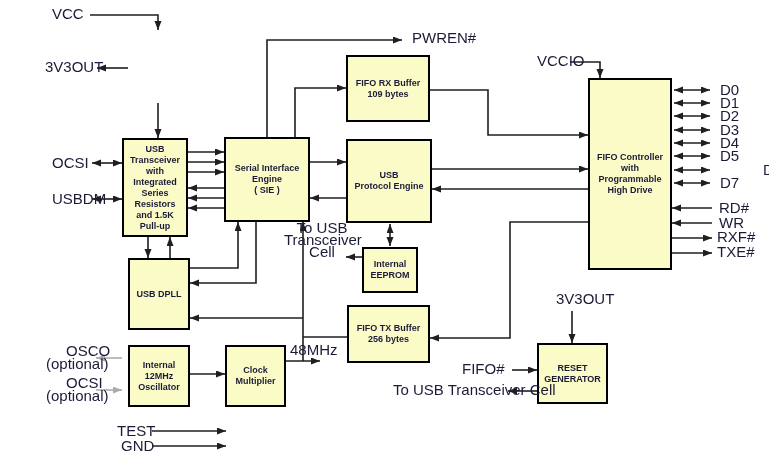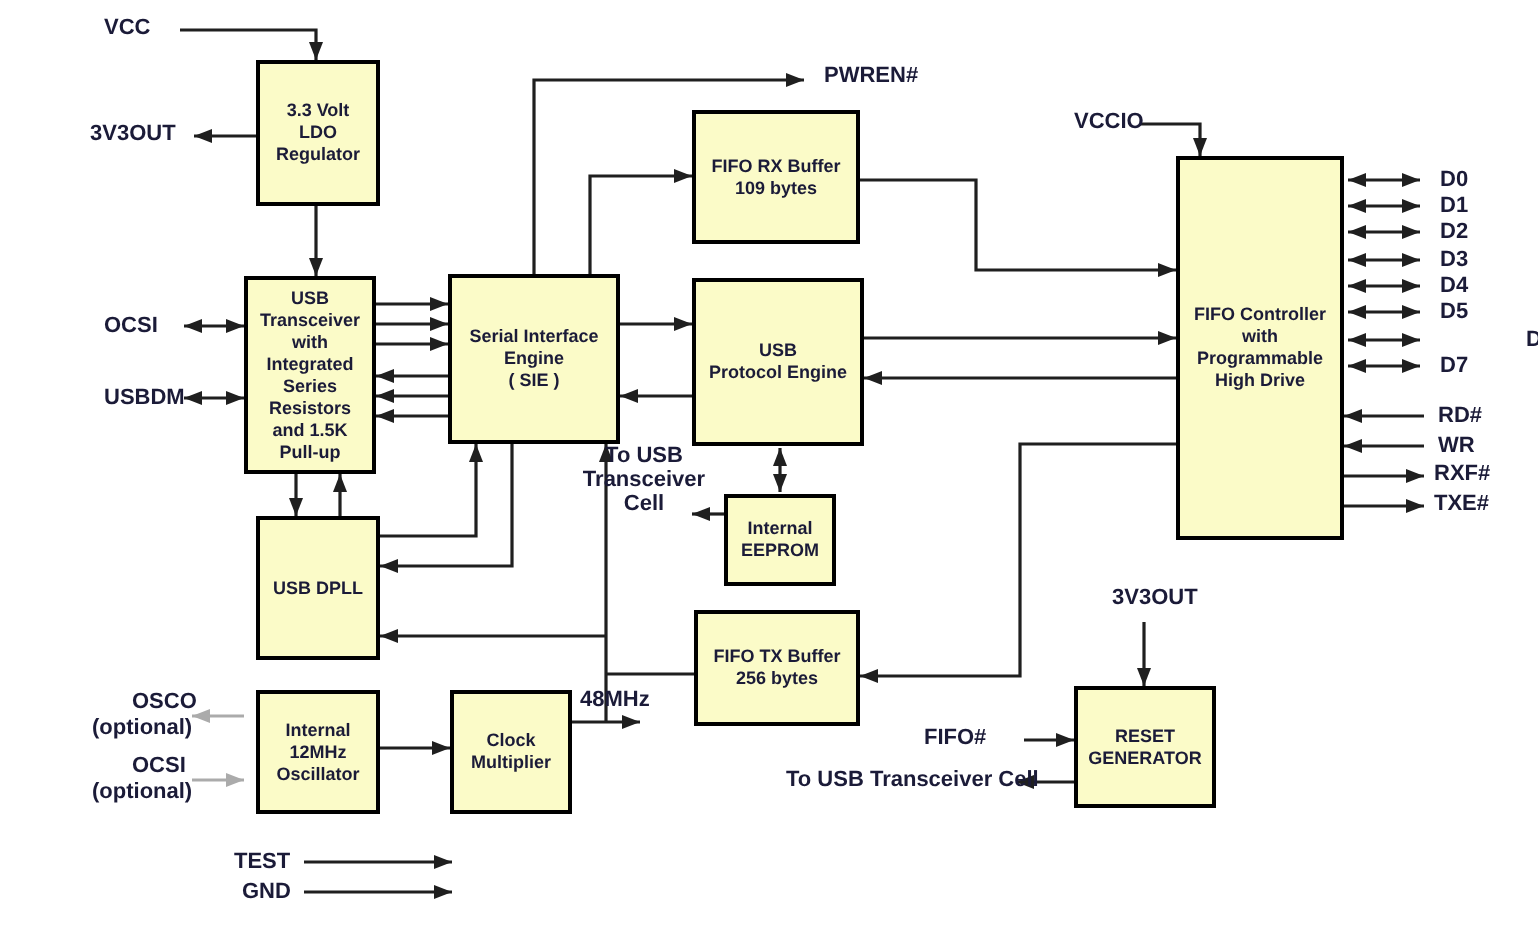--- a/index.html
+++ b/index.html
@@ -3,21 +3,21 @@
 <meta charset="utf-8">
 <style>
   html,body{margin:0;padding:0;background:#ffffff;}
   .canvas{position:relative;width:769px;height:469px;background:#ffffff;overflow:hidden;
           font-family:"Liberation Sans",sans-serif;}
   .wires{position:absolute;left:0;top:0;width:769px;height:469px;}
   .block{position:absolute;background:#FBFBC8;border:2px solid #000000;box-sizing:border-box;
          display:flex;align-items:center;justify-content:center;text-align:center;
          font-weight:bold;font-size:9px;line-height:11px;color:#1B1B38;}
   .block span{white-space:pre-line;}
-  .lbl{position:absolute;font-weight:bold;font-size:11px;line-height:12px;color:#1B1B38;
+  .lbl{position:absolute;font-weight:normal;font-size:15px;line-height:12px;color:#1B1B38;
        white-space:pre-line;}
   .ctr{text-align:center;}
 </style>
 </head>
 <body>
 
 <div class="canvas">
 
   <svg class="wires" width="769" height="469" viewBox="0 0 769 469" fill="none" stroke="#1F1F1F" stroke-width="1.6">
     <defs>
@@ -74,25 +74,20 @@
     <path d="M674,183 H710" marker-start="url(#ah)" marker-end="url(#ah)"></path>
     <path d="M712,208 H672" marker-end="url(#ah)"></path>
     <path d="M712,223 H672" marker-end="url(#ah)"></path>
     <path d="M672,238 H712" marker-end="url(#ah)"></path>
     <path d="M672,253 H712" marker-end="url(#ah)"></path>
     <path d="M572,311 V343" marker-end="url(#ah)"></path>
     <path d="M512,370 H537" marker-end="url(#ah)"></path>
     <path d="M537,391 H508" marker-end="url(#ah)"></path>
   </svg>
 
-  <div class="block" style="left:128px;top:30px;width:62px;height:73px">
-      <span>3.3 Volt
-LDO
-Regulator</span>
-    </div>
   <div class="block" style="left:122px;top:138px;width:66px;height:99px">
       <span>USB
 Transceiver
 with
 Integrated
 Series
 Resistors
 and 1.5K
 Pull-up</span>
     </div>

